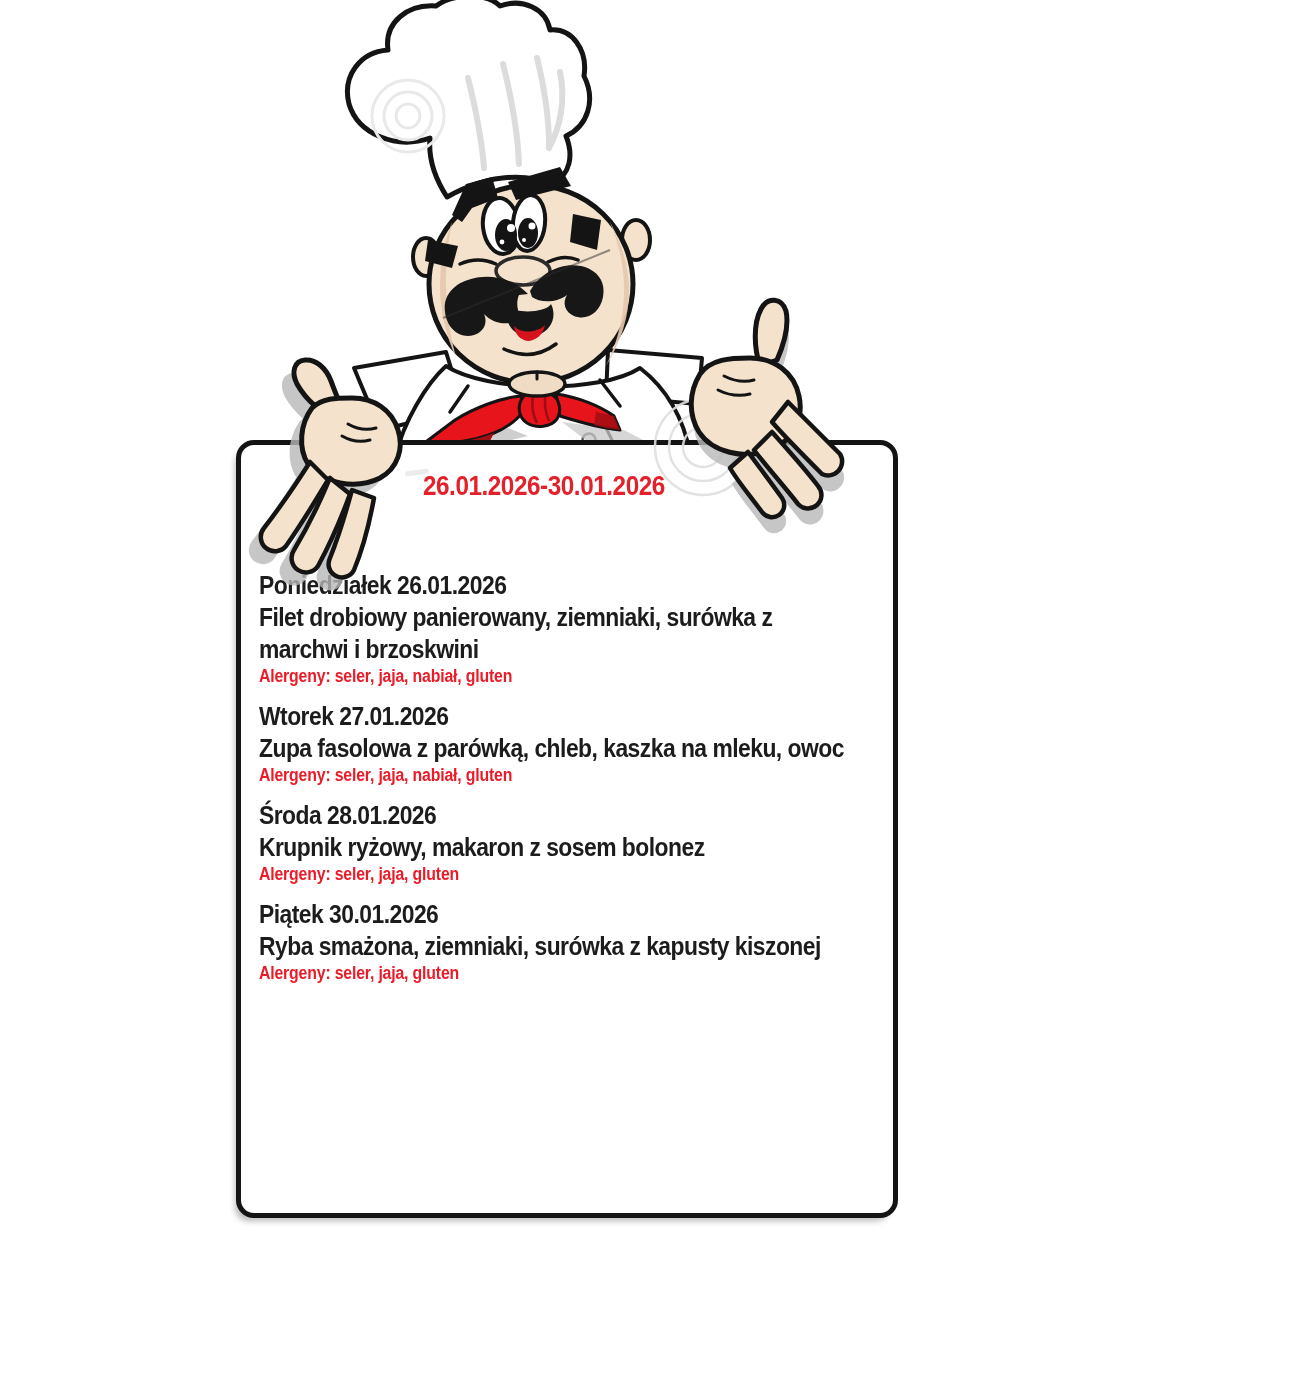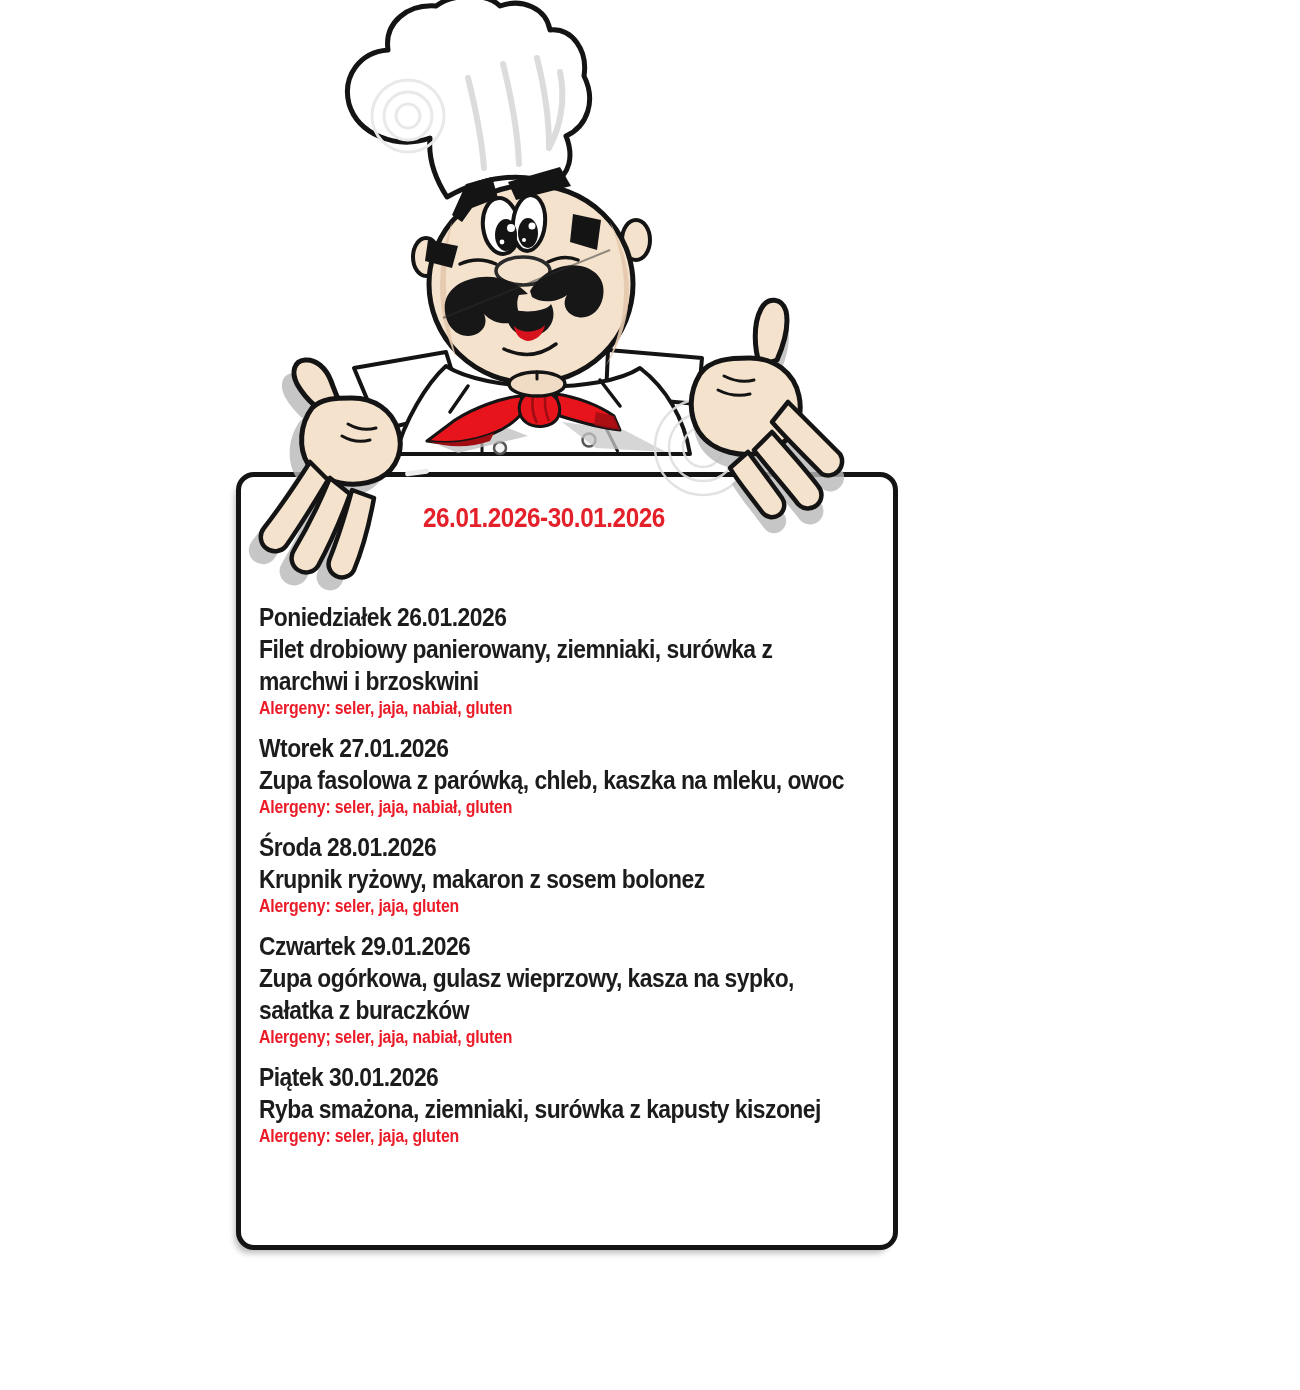--- a/index.html
+++ b/index.html
@@ -1,20 +1,20 @@
 <!DOCTYPE html>
 <html><head>
 <meta charset="utf-8">
 <style>
   html,body{margin:0;padding:0;background:#ffffff;}
   #stage{position:relative;width:1300px;height:1390px;background:#ffffff;overflow:hidden;
          font-family:"Liberation Sans","DejaVu Sans",sans-serif;}
   svg{position:absolute;left:0;top:0;pointer-events:none;}
   #chef-behind{z-index:1;}
-  #menu-board{position:absolute;z-index:2;left:236px;top:472px;width:662px;height:778px;
+  #menu-board{position:absolute;z-index:2;left:236px;top:440px;width:662px;height:778px;
               background:#ffffff;border:5px solid #141414;border-radius:18px;
               box-shadow:-5px 7px 6px -4px rgba(0,0,0,.28);box-sizing:border-box;
               padding:24px 12px 0 18px;}
   #hands-front{z-index:3;}
   .board-title{font-weight:700;font-size:27px;line-height:34px;color:#E4212A;
                text-align:center;padding-right:58px;letter-spacing:-0.5px;
                transform:scaleX(.9);transform-origin:50% 50%;white-space:nowrap;}
   .menu-sections{margin-top:66px;}
   .day-section{margin-bottom:12px;}
   .day-heading,.meal-line{font-weight:700;font-size:26px;line-height:32px;color:#1c1c1c;
@@ -129,26 +129,20 @@
         <div class="meal-line">Zupa fasolowa z parówką, chleb, kaszka na mleku, owoc</div>
         <div class="allergens">Alergeny: seler, jaja, nabiał, gluten</div>
       </div>
 
       <div class="day-section">
         <div class="day-heading">Środa 28.01.2026</div>
         <div class="meal-line">Krupnik ryżowy, makaron z sosem bolonez</div>
         <div class="allergens">Alergeny: seler, jaja, gluten</div>
       </div>
 
-      <div class="day-section">
-        <div class="day-heading">Czwartek 29.01.2026</div>
-        <div class="meal-line">Zupa ogórkowa, gulasz wieprzowy, kasza na sypko,</div>
-        <div class="meal-line">sałatka z buraczków</div>
-        <div class="allergens">Alergeny; seler, jaja, nabiał, gluten</div>
-      </div>
 
       <div class="day-section">
         <div class="day-heading">Piątek 30.01.2026</div>
         <div class="meal-line">Ryba smażona, ziemniaki, surówka z kapusty kiszonej</div>
         <div class="allergens">Alergeny: seler, jaja, gluten</div>
       </div>
 
     </div>
   </div>
 

